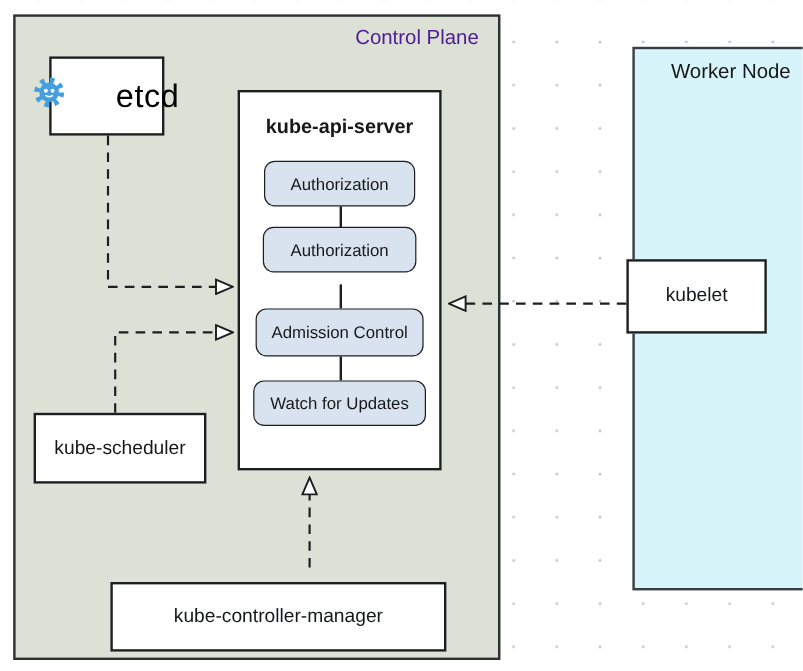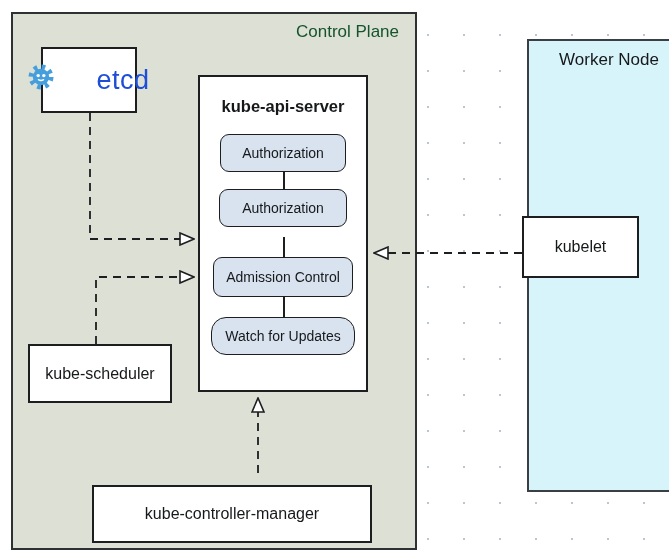--- a/index.html
+++ b/index.html
@@ -12,47 +12,47 @@
     background-position:14px 17px;
   }
   .group {
     position:absolute; box-sizing:border-box;
   }
   .control-plane {
     left:11px; top:12px; width:406px; height:538px;
     background:var(--control-plane-bg); border:2px solid #2e3134;
   }
   .cp-label {
-    position:absolute; top:8px; right:16px; font-size:17px; color:#14532d;
+    position:absolute; top:8px; right:16px; font-size:17px; color:#4c1d95;
   }
   .worker-node {
     left:497px; top:39px; width:164px; height:453px;
     background:var(--worker-node-bg); border:2px solid #3a3f45;margin-left:30px;
   }
   .wn-label { position:absolute; top:9px; left:0; width:100%; text-align:center; font-size:17px; }
   .node {
     position:absolute; box-sizing:border-box; background:#fff;
     border:2px solid #1c1e20; display:flex; align-items:center; justify-content:center;
     font-size:16px;
   }
   .etcd-node { left:41px; top:47px; width:96px; height:66px; font-size:27px; gap:2px; }
-  .etcd-node .lbl { letter-spacing:0.5px; color:#1d4ed8;margin-left:40px; }
+  .etcd-node .lbl { letter-spacing:0.5px; color:#000000;margin-left:40px; }
   .api-server { left:198px; top:75px; width:170px; height:317px; display:block; }
   .api-title { margin-top:20px; text-align:center; font-size:16.5px;font-weight:bold; }
   .stage {
     position:absolute; left:50%; transform:translateX(-50%);
     box-sizing:border-box; background:var(--stage-bg);
     border:1.5px solid #1c1e20; border-radius:9px;
     display:flex; align-items:center; justify-content:center;
     font-size:14px; white-space:nowrap;
   }
   .stage.s1 { top:57px;  width:126px; height:38px; }
   .stage.s2 { top:112px; width:128px; height:38px; }
   .stage.s3 { top:180px; width:140px; height:40px; }
-  .stage.s4 { top:240px; width:144px; height:38px;border-radius:15px; }
+  .stage.s4 { top:240px; width:144px; height:38px; }
   .conn { position:absolute; left:50%; width:0; border-left:2px solid #1c1e20; }
   .conn.c1 { top:95px;  height:27px; }
   .conn.c2 { top:160px; height:20px; }
   .conn.c3 { top:220px; height:20px; }
   .scheduler { left:28px; top:344px; width:144px; height:59px; }
   .controller { left:92px; top:485px; width:280px; height:58px; }
   .kubelet { left:522px; top:216px; width:117px; height:62px; }
   .overlay { position:absolute; left:0; top:0; pointer-events:none; }
   .dash { fill:none; stroke:#1c1e20; stroke-width:1.8; stroke-dasharray:8 6; }
   .gear { display:inline-block; }

